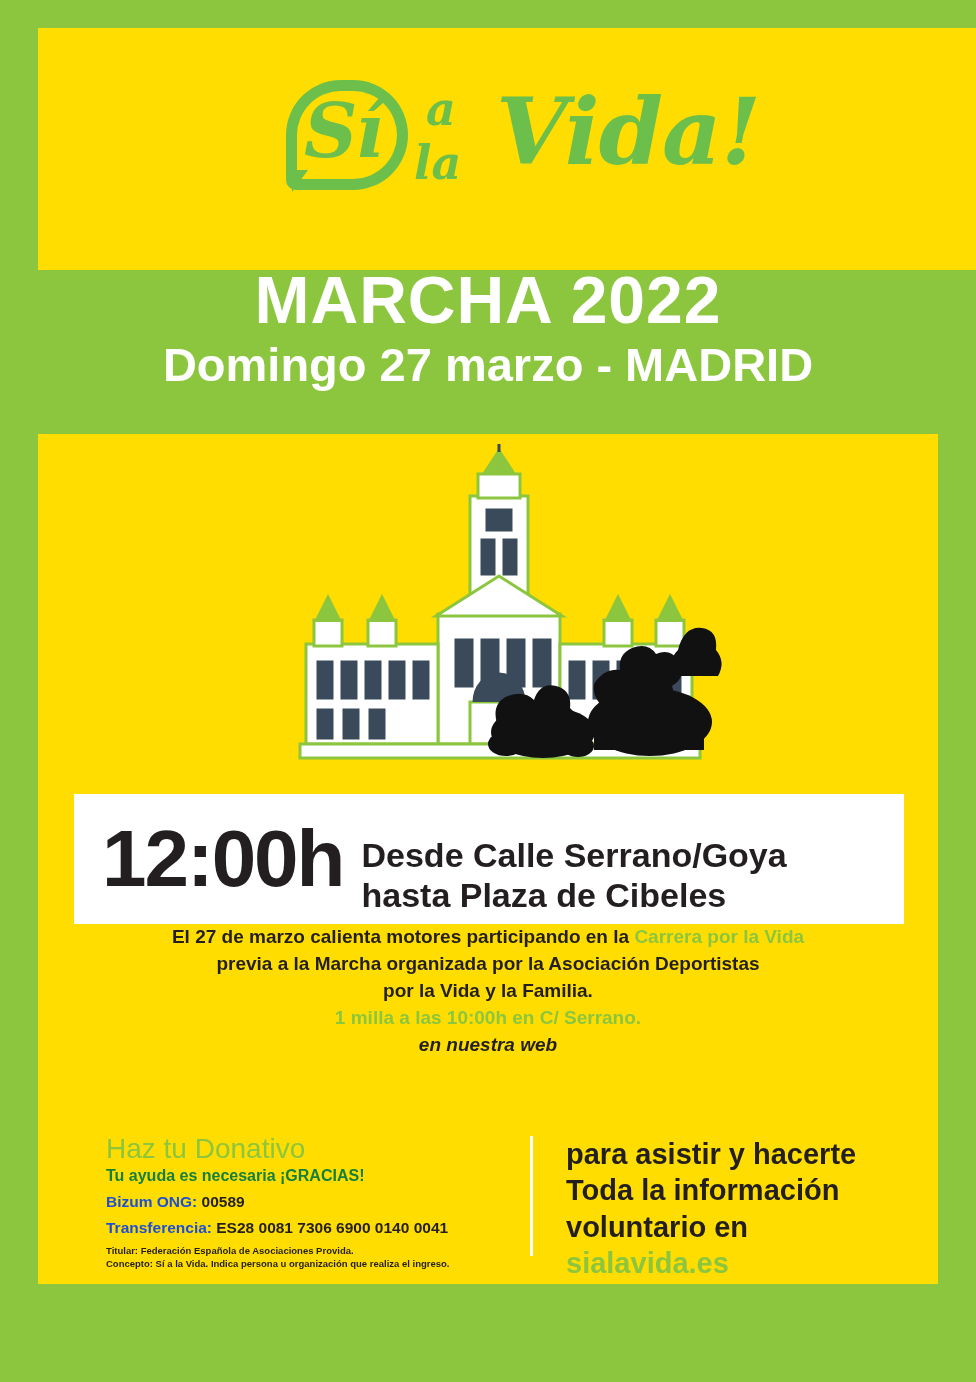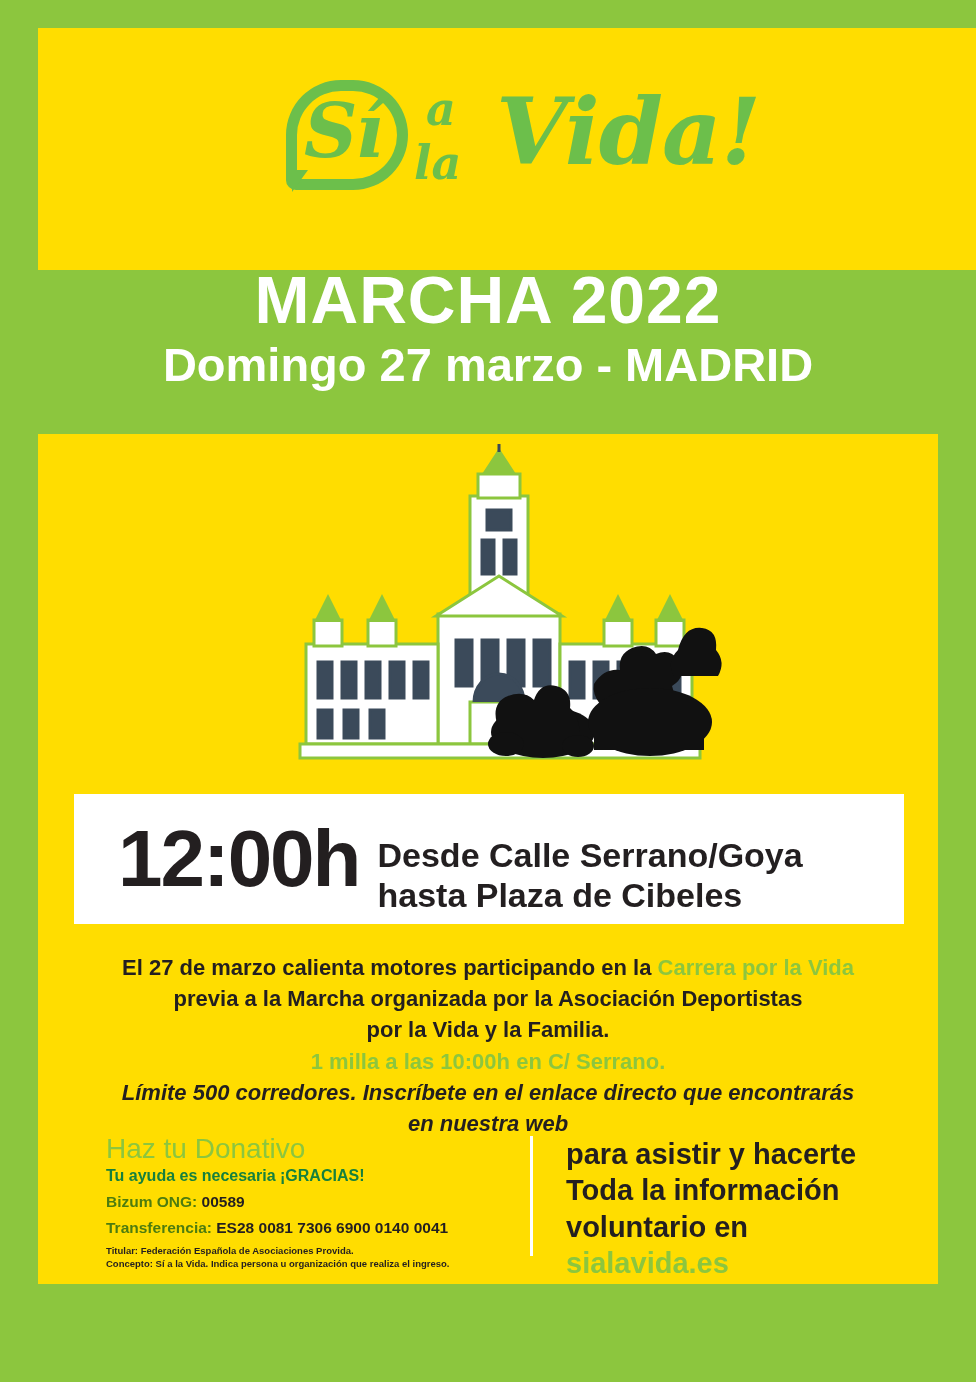--- a/index.html
+++ b/index.html
@@ -145,21 +145,21 @@
   
   .time-bar {
     position: absolute;
     left: 36px;
     top: 360px;
     width: 830px;
     height: 130px;
     background: #ffffff;
     display: flex;
     align-items: center;
-    padding-left: 44px;
+    padding-left: 28px;
     box-sizing: border-box;
   }
   .time-big {
     font-size: 80px;
     font-weight: bold;
     color: #231f20;
     letter-spacing: -2px;
     line-height: 1;
   }
   .time-text {
@@ -168,25 +168,25 @@
     font-weight: bold;
     color: #231f20;
     line-height: 1.18;
     margin-top: 32px;
   }
 
   
   .info-block {
     position: absolute;
     left: 40px;
-    top: 518px;
+    top: 490px;
     width: 820px;
     text-align: center;
     color: #231f20;
-    font-size: 22px;
+    font-size: 19px;
     font-weight: bold;
     line-height: 1.42;
   }
   .info-block .hl {
     color: #8cc63e;
   }
   .info-line-green {
     color: #8cc63e;
     font-weight: bold;
   }
@@ -221,21 +221,21 @@
     font-weight: bold;
     margin-top: 2px;
   }
   .donation-row {
     margin-top: 8px;
     font-size: 15.5px;
     font-weight: bold;
     color: #231f20;
   }
   .donation-row .lbl {
-    color: #4d7c0f;
+    color: #1d4ed8;
   }
   .donation-small {
     margin-top: 8px;
     font-size: 9.5px;
     font-weight: bold;
     color: #231f20;
     line-height: 1.35;
   }
   .divider {
     position: absolute;
@@ -352,21 +352,20 @@
       </div>
     </div>
 
     <div class="info-block">
       <div>
         <span>El 27 de marzo calienta motores participando en la </span><span class="hl">Carrera por la Vida</span>
       </div>
       <div>previa a la Marcha organizada por la Asociación Deportistas</div>
       <div>por la Vida y la Familia.</div>
       <div class="info-line-green">1 milla a las 10:00h en C/ Serrano.</div>
-      <div class="info-italic">Límite 500 corredores. Inscríbete en el enlace directo que encontrarás</div>
       <div class="info-italic">en nuestra web</div>
     </div>
 
     <div class="bottom">
 
       <div class="donation">
         <div class="donation-title">Haz tu Donativo</div>
         <div class="donation-sub">Tu ayuda es necesaria ¡GRACIAS!</div>
         <div class="donation-row">
           <span class="lbl">Bizum ONG:</span>

